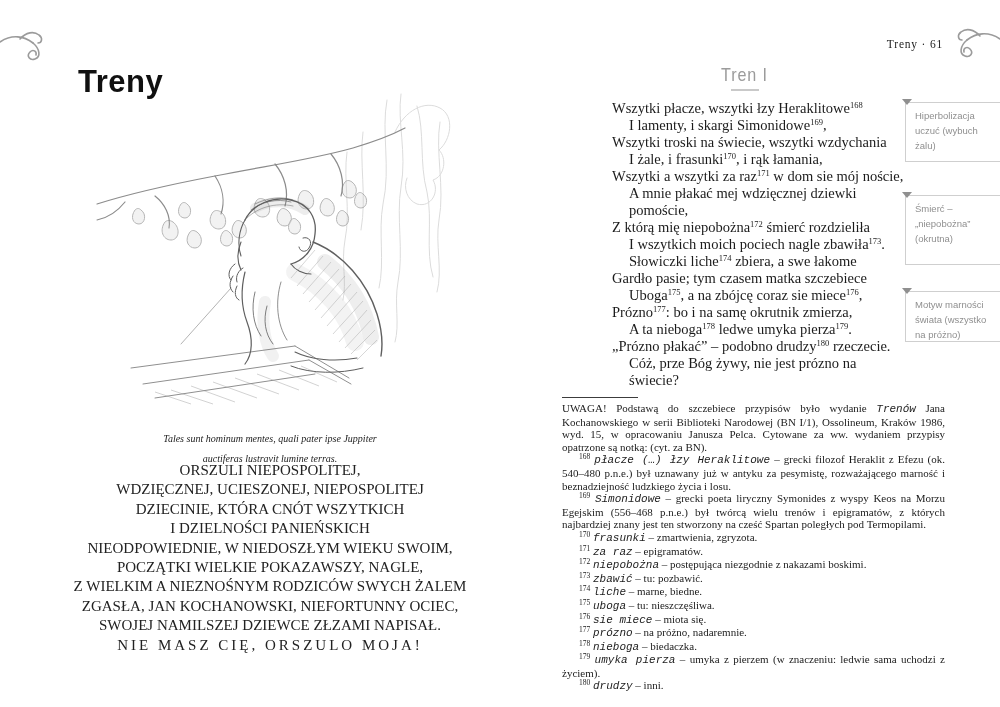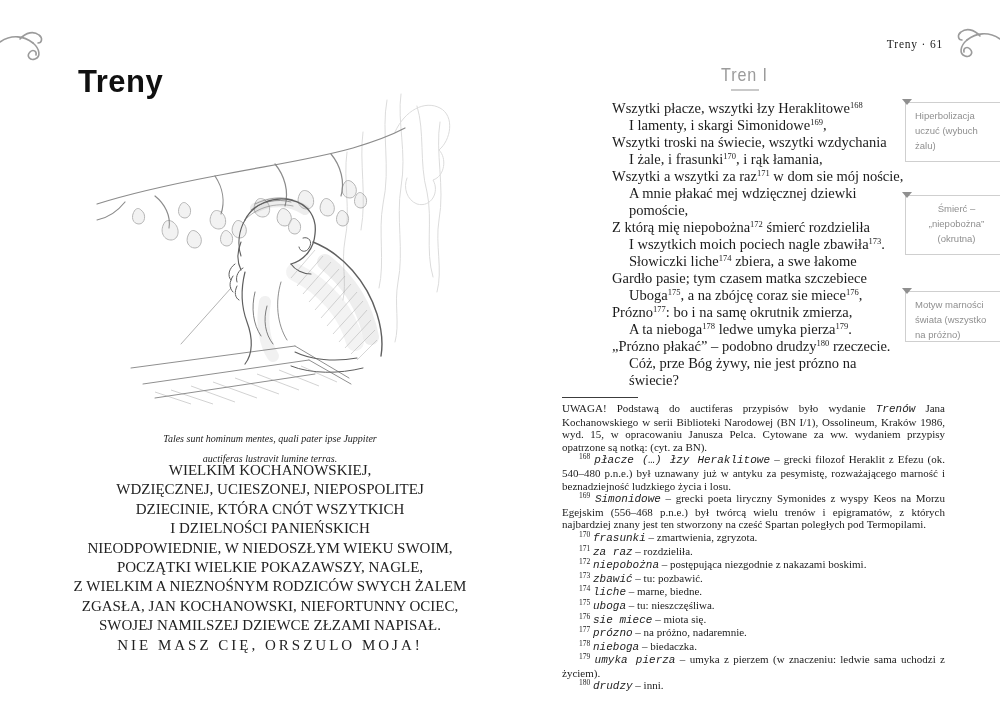--- a/index.html
+++ b/index.html
@@ -55,21 +55,21 @@
     border:1px solid #cfcfcf; border-right:none;
     color:#8f8f8f; font-family:Liberation Sans, sans-serif;
     font-size:9.5px; line-height:15px; padding:5px 2px 4px 9px;
   }
   .margin-note::before {
     content:""; position:absolute; left:-4px; top:-4px; width:0; height:0;
     border-left:5px solid transparent; border-right:5px solid transparent;
     border-top:6px solid #8f8f8f;
   }
   .mn-1 { top:94px;  height:60px; }
-  .mn-2 { top:187px; height:60px;text-align:center; }
+  .mn-2 { top:187px; height:70px; }
   .mn-3 { top:283px; height:51px; }
 
   .fn-rule { position:absolute; left:62px; top:389px; width:76px; height:1px; background:#3c3c3c; }
   .footnotes {
     position:absolute; left:62px; top:394px; width:383px;
     font-size:11px; line-height:12.6px; text-align:justify;
   }
   .footnotes p { margin:0; }
   .fn-preface { text-indent:0; }
   .fn-item { text-indent:17px; }
@@ -196,21 +196,21 @@
           <path d="M206,274 L242,290"></path>
       </g>
     </svg>
   </div>
 
   <div class="latin">
       <div class="latin-line">Tales sunt hominum mentes, quali pater ipse Juppiter</div>
       <div class="latin-line">auctiferas lustravit lumine terras.</div>
     </div>
   <div class="dedication">
-      <div class="ded-line">WIELKIM KOCHANOWSKIEJ,</div>
+      <div class="ded-line">ORSZULI NIEPOSPOLITEJ,</div>
       <div class="ded-line">WDZIĘCZNEJ, UCIESZONEJ, NIEPOSPOLITEJ</div>
       <div class="ded-line">DZIECINIE, KTÓRA CNÓT WSZYTKICH</div>
       <div class="ded-line">I DZIELNOŚCI PANIEŃSKICH</div>
       <div class="ded-line">NIEODPOWIEDNIE, W NIEDOSZŁYM WIEKU SWOIM,</div>
       <div class="ded-line">POCZĄTKI WIELKIE POKAZAWSZY, NAGLE,</div>
       <div class="ded-line">Z WIELKIM A NIEZNOŚNYM RODZICÓW SWYCH ŻALEM</div>
       <div class="ded-line">ZGASŁA, JAN KOCHANOWSKI, NIEFORTUNNY OCIEC,</div>
       <div class="ded-line">SWOJEJ NAMILSZEJ DZIEWCE ZŁZAMI NAPISAŁ.</div>
       <div class="ded-line spaced">NIE MASZ CIĘ, ORSZULO MOJA!</div>
     </div>
@@ -255,25 +255,25 @@
 
   <div class="margin-notes-host">
       <div class="margin-note mn-1">Hiperbolizacja uczuć (wybuch żalu)</div>
       <div class="margin-note mn-2">Śmierć – „niepobożna” (okrutna)</div>
       <div class="margin-note mn-3">Motyw marności świata (wszystko na próżno)</div>
     </div>
 
   <div class="fn-rule"></div>
 
   <div class="footnotes">
-    <p class="fn-preface"><span>UWAGA! Podstawą do auctiferas przypisów było wydanie </span><i>Trenów</i><span> Jana Kochanowskiego w serii Biblioteki Narodowej (BN I/1), Ossolineum, Kraków 1986, wyd. 15, w opracowaniu Janusza Pelca. Cytowane za ww. wydaniem przypisy opatrzone są notką: (cyt. za BN).</span></p>
+    <p class="fn-preface"><span>UWAGA! Podstawą do szczebiece przypisów było wydanie </span><i>Trenów</i><span> Jana Kochanowskiego w serii Biblioteki Narodowej (BN I/1), Ossolineum, Kraków 1986, wyd. 15, w opracowaniu Janusza Pelca. Cytowane za ww. wydaniem przypisy opatrzone są notką: (cyt. za BN).</span></p>
   <p class="fn-item"><sup>168</sup> <i>płacze (…) łzy Heraklitowe</i><span> – grecki filozof Heraklit z Efezu (ok. 540–480 p.n.e.) był uznawany już w antyku za pesymistę, rozważającego marność i beznadziejność ludzkiego życia i losu.</span></p>
       <p class="fn-item"><sup>169</sup> <i>Simonidowe</i><span> – grecki poeta liryczny Symonides z wyspy Keos na Morzu Egejskim (556–468 p.n.e.) był twórcą wielu trenów i epigramatów, z których najbardziej znany jest ten stworzony na cześć Spartan poległych pod Termopilami.</span></p>
       <p class="fn-item"><sup>170</sup> <i>frasunki</i><span> – zmartwienia, zgryzota.</span></p>
-      <p class="fn-item"><sup>171</sup> <i>za raz</i><span> – rozdzieliła.</span></p>
+      <p class="fn-item"><sup>171</sup> <i>za raz</i><span> – epigramatów.</span></p>
       <p class="fn-item"><sup>172</sup> <i>niepobożna</i><span> – postępująca niezgodnie z nakazami boskimi.</span></p>
       <p class="fn-item"><sup>173</sup> <i>zbawić</i><span> – tu: pozbawić.</span></p>
       <p class="fn-item"><sup>174</sup> <i>liche</i><span> – marne, biedne.</span></p>
       <p class="fn-item"><sup>175</sup> <i>uboga</i><span> – tu: nieszczęśliwa.</span></p>
       <p class="fn-item"><sup>176</sup> <i>sie miece</i><span> – miota się.</span></p>
       <p class="fn-item"><sup>177</sup> <i>prózno</i><span> – na próżno, nadaremnie.</span></p>
       <p class="fn-item"><sup>178</sup> <i>nieboga</i><span> – biedaczka.</span></p>
       <p class="fn-item"><sup>179</sup> <i>umyka pierza</i><span> – umyka z pierzem (w znaczeniu: ledwie sama uchodzi z życiem).</span></p>
       <p class="fn-item"><sup>180</sup> <i>drudzy</i><span> – inni.</span></p>
     </div>

